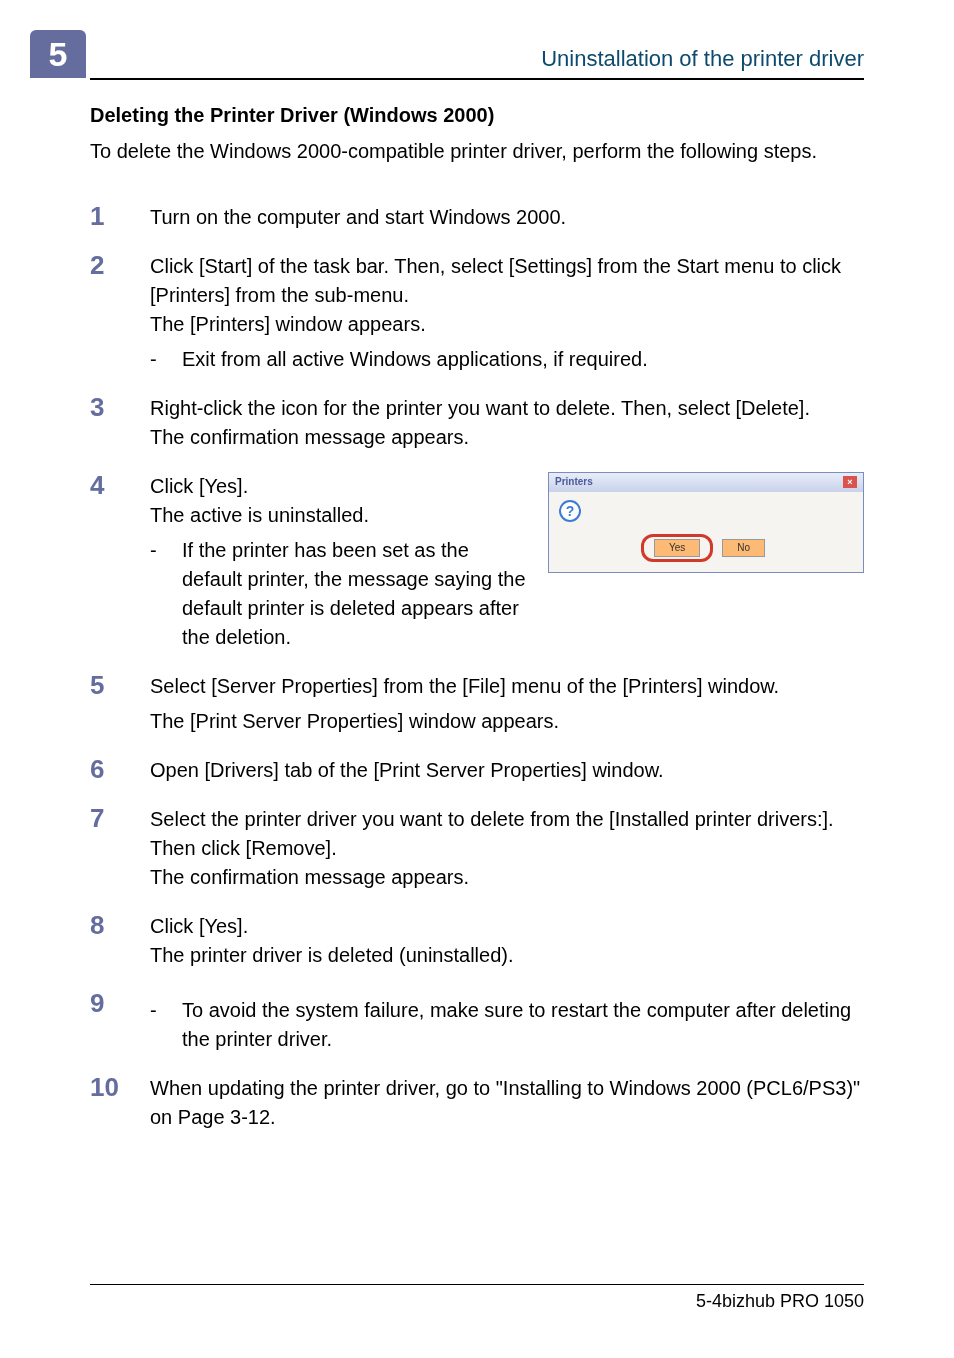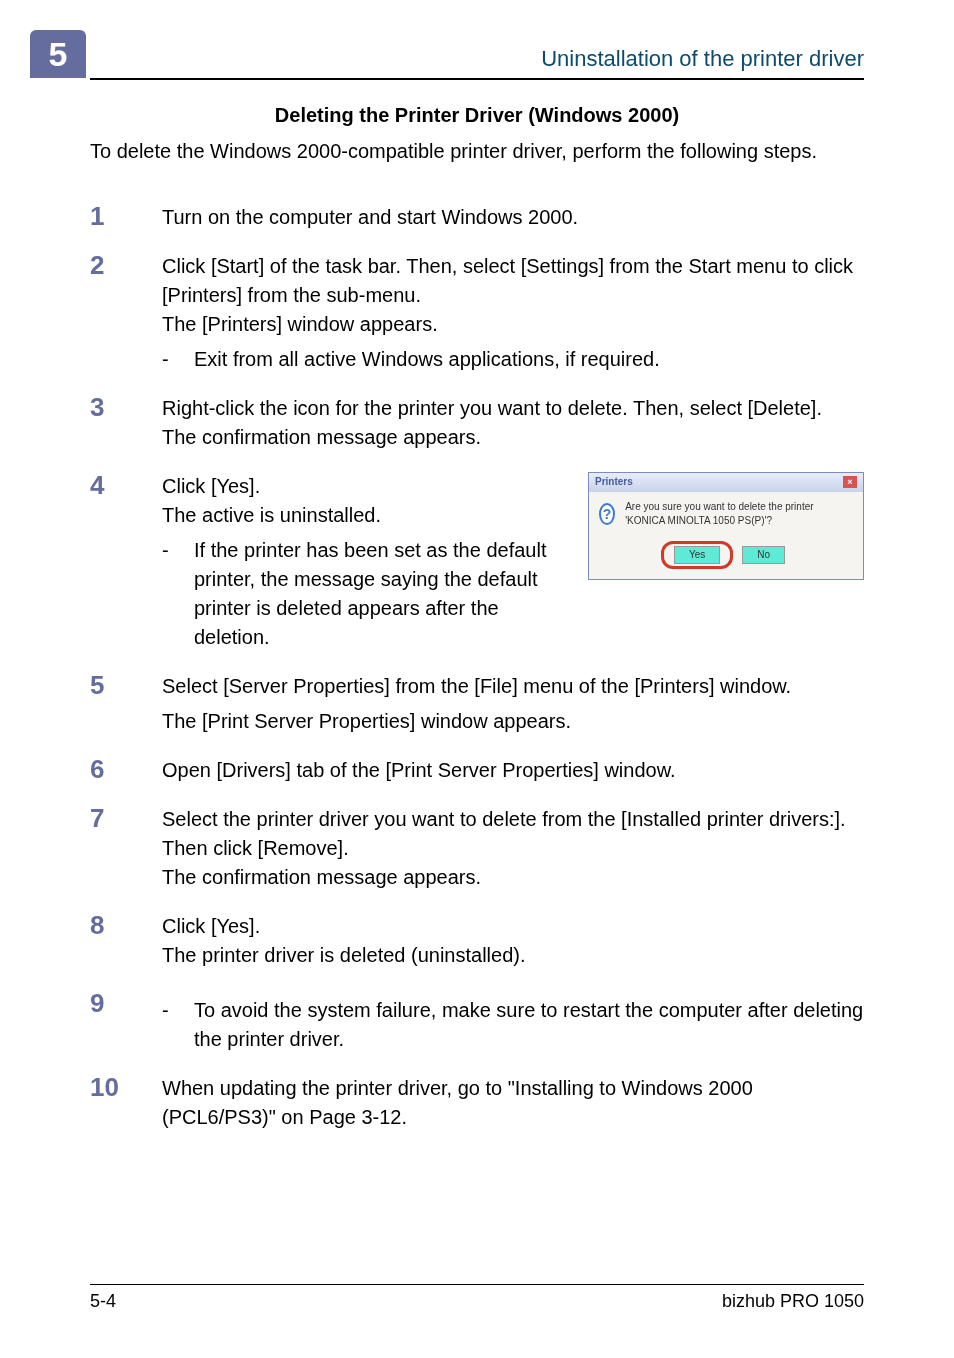--- a/index.html
+++ b/index.html
@@ -37,21 +37,20 @@
     margin-bottom: -6px;
   }
   .header-title {
     font-size: 22px;
     color: #0c4a6e;
   }
   .section-title {
     font-weight: bold;
     font-size: 20px;
     margin-bottom: 10px;
-    text-align: center;
   }
   .intro {
     font-size: 20px;
     line-height: 1.45;
     margin-bottom: 37px;
   }
   .step {
     display: flex;
     margin-bottom: 20px;
     gap: 22px;
@@ -60,38 +59,37 @@
     color: #646d9e;
     font-weight: bold;
     font-size: 26px;
     min-width: 38px;
     line-height: 1.0;
   }
   .step-body {
     font-size: 20px;
     line-height: 1.45;
     flex: 1;
-    margin-left: 12px;
   }
   .sub {
     display: flex;
     gap: 18px;
     margin-top: 6px;
   }
   .dash {
     min-width: 14px;
   }
   .step4-row {
     display: flex;
     gap: 18px;
     align-items: flex-start;
   }
   .step4-text { flex: 1; }
   .dialog {
-    width: 276px;
+    width: 316px;
     border: 1px solid #7a8cc0;
     background: #f5f4f0;
     font-size: 10px;
     color: #333;
   }
   .dialog-title {
     background: linear-gradient(#e8edf8, #c8d2ea);
     color: #4a5a9a;
     padding: 2px 6px;
     font-weight: bold;
@@ -126,41 +124,41 @@
     line-height: 18px;
     font-size: 14px;
   }
   .dialog-buttons {
     text-align: center;
     padding: 4px 0 10px 0;
   }
   .dlg-btn {
     display: inline-block;
     border: 1px solid #999;
-    background: #5eead4;
+    background: #fdba74;
     font-size: 10px;
     padding: 1px 14px;
     margin: 0 6px;
     line-height: 14px;
   }
   .yes-wrap {
     border: 3px solid #d13a2a;
     border-radius: 12px;
     padding: 2px 4px;
     display: inline-block;
   }
   .footer {
     position: absolute;
     bottom: 46px;
     left: 90px;
     right: 90px;
     border-top: 1px solid #000;
     padding-top: 6px;
     display: flex;
-    justify-content: space-between;
+    justify-content: flex-end;
     font-size: 18px;
   }
 </style>
 </head>
 <body>
 
 <div class="page">
 
   <div class="header">
     <div class="chapter-tab">5</div>
@@ -207,21 +205,20 @@
             <div>If the printer has been set as the default printer, the message saying the default printer is deleted appears after the deletion.</div>
           </div>
         </div>
         <div class="dialog">
           <div class="dialog-title">
             <span>Printers</span>
             <span class="dialog-close">×</span>
           </div>
           <div class="dialog-body">
             <div class="qicon">?</div>
-            <div>Are you sure you want to delete the printer 'KONICA MINOLTA 1050 PS(P)'?</div>
           </div>
           <div class="dialog-buttons">
             <span class="yes-wrap">
               <span class="dlg-btn">Yes</span>
             </span>
             <span class="dlg-btn">No</span>
           </div>
         </div>
       </div>
     </div>

